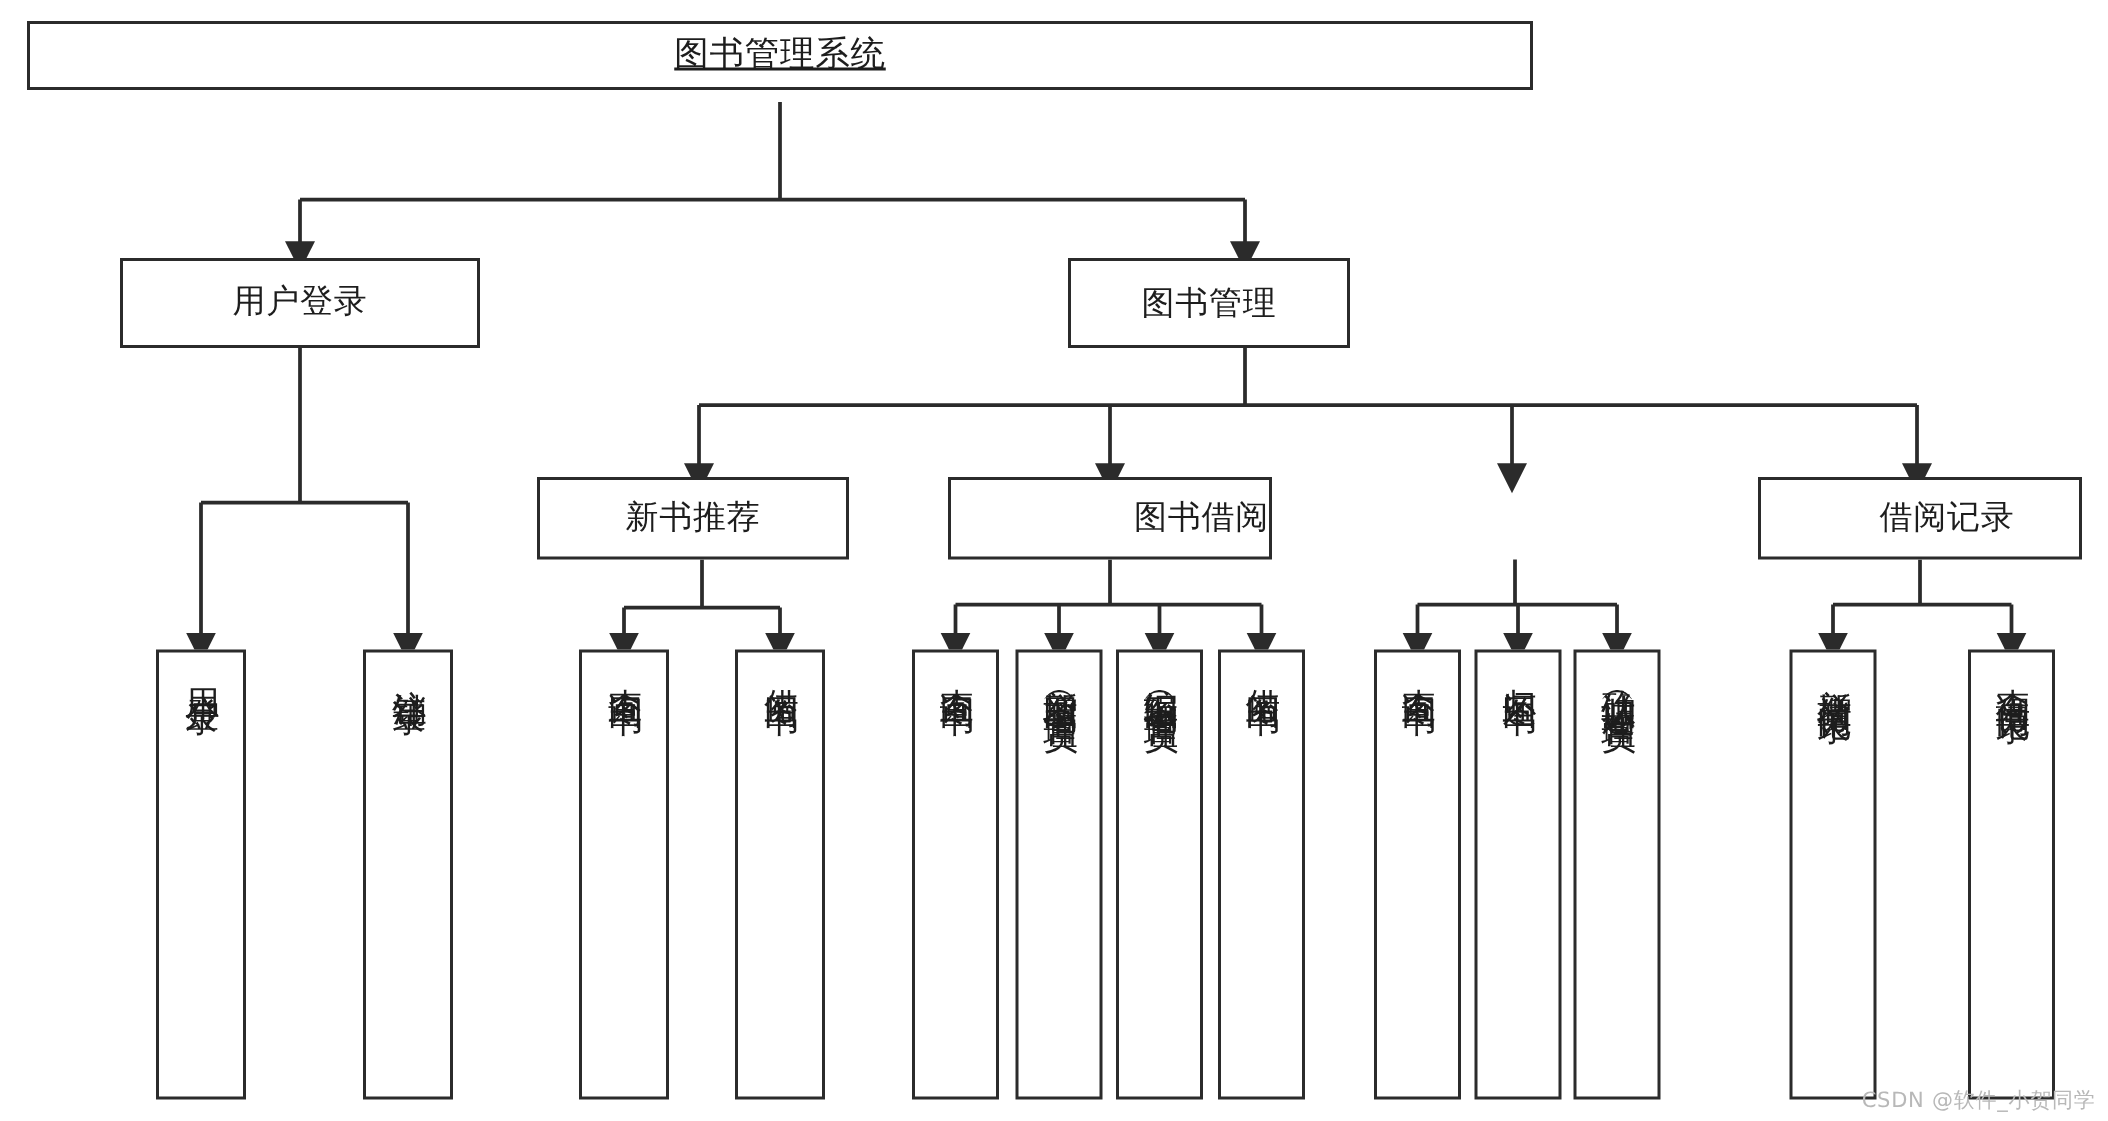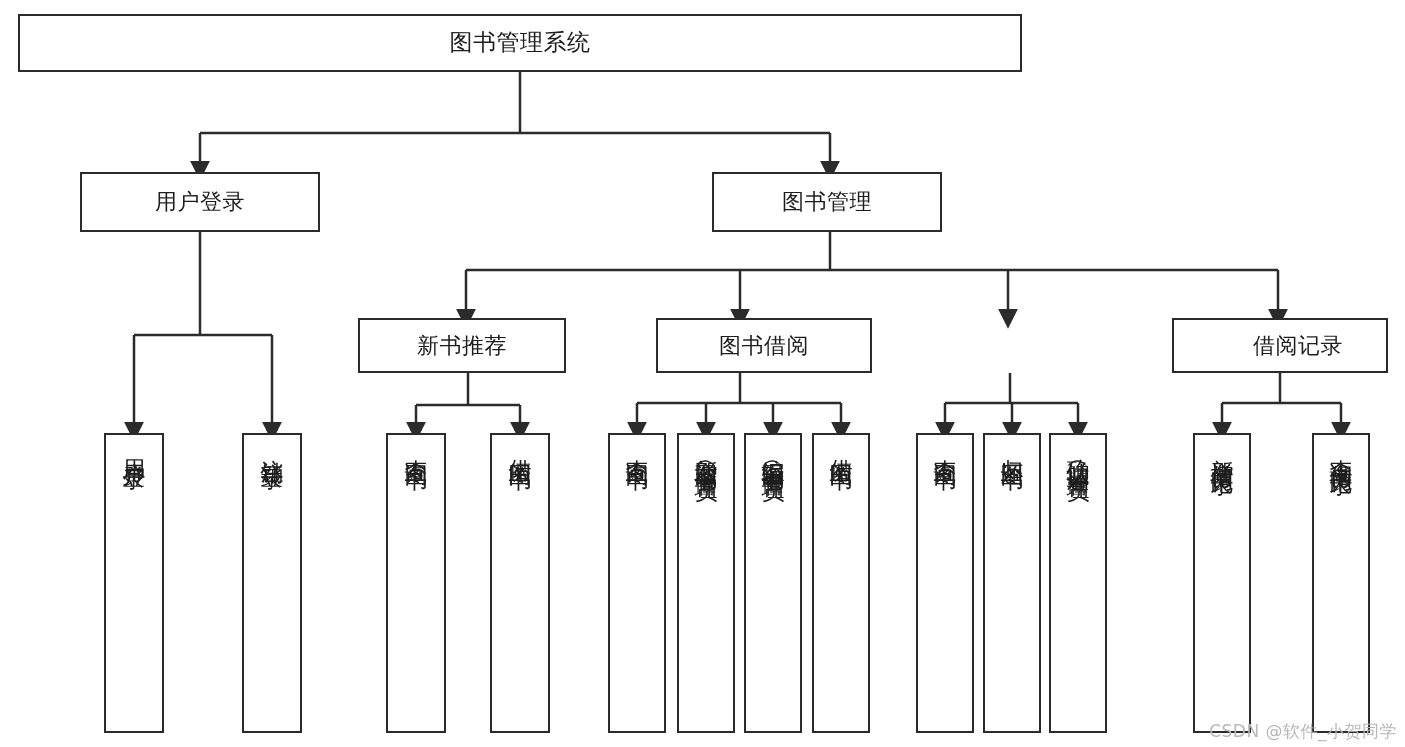--- a/index.html
+++ b/index.html
@@ -62,21 +62,21 @@
     font-size: 23px;
     line-height: 1.0;
     letter-spacing: 3px;
     white-space: nowrap;
     text-align: left;
   }
   .watermark {
     position: absolute;
     right: 8px;
     bottom: 4px;
-    font-size: 17px;
+    font-size: 14px;
     color: #b8b8b8;
     letter-spacing: 0.5px;
     white-space: nowrap;
     text-align: right;
   }
 </style>
 </head>
 <body>
 
 <div id="canvas">
@@ -124,35 +124,35 @@
       <path d="M1012,403 L1012,423" marker-end="url(#arrow)"></path>
       <path d="M1078,403 L1078,423" marker-end="url(#arrow)"></path>
 
       <path d="M1280,373 L1280,403"></path>
       <path d="M1222,403 L1341,403"></path>
       <path d="M1222,403 L1222,423" marker-end="url(#arrow)"></path>
       <path d="M1341,403 L1341,423" marker-end="url(#arrow)"></path>
     </g>
   </svg>
 
-  <div class="node horiz root" style="left:18px; top:14px; width:1004px; height:58px;">
+  <div class="node horiz root" style="left:18px; top:14px; width:1004px; height:46px;text-decoration:underline;">
     <span class="node-label">图书管理系统</span>
   </div>
 
   <div class="node horiz" style="left:80px; top:172px; width:240px; height:60px;">
     <span class="node-label">用户登录</span>
   </div>
-  <div class="node horiz" style="left:712px; top:172px; width:230px; height:60px;font-family:Liberation Serif, serif;">
+  <div class="node horiz" style="left:712px; top:172px; width:188px; height:60px;font-family:Liberation Serif, serif;">
     <span class="node-label">图书管理</span>
   </div>
 
   <div class="node horiz" style="left:358px; top:318px; width:208px; height:55px;">
     <span class="node-label">新书推荐</span>
   </div>
-  <div class="node horiz" style="left:656px; top:318px; width:216px; height:55px;">
+  <div class="node horiz" style="left:632px; top:318px; width:216px; height:55px;justify-content:flex-end;">
     <span class="node-label">图书借阅</span>
   </div>
   <div class="node horiz" style="left:1172px; top:318px; width:216px; height:55px;padding-left:36px;">
     <span class="node-label">借阅记录</span>
   </div>
 
   <div class="node vert" style="left:104px; top:433px; width:60px; height:300px;">
     <span class="node-label">用户登录</span>
   </div>
   <div class="node vert" style="left:242px; top:433px; width:60px; height:300px;">

